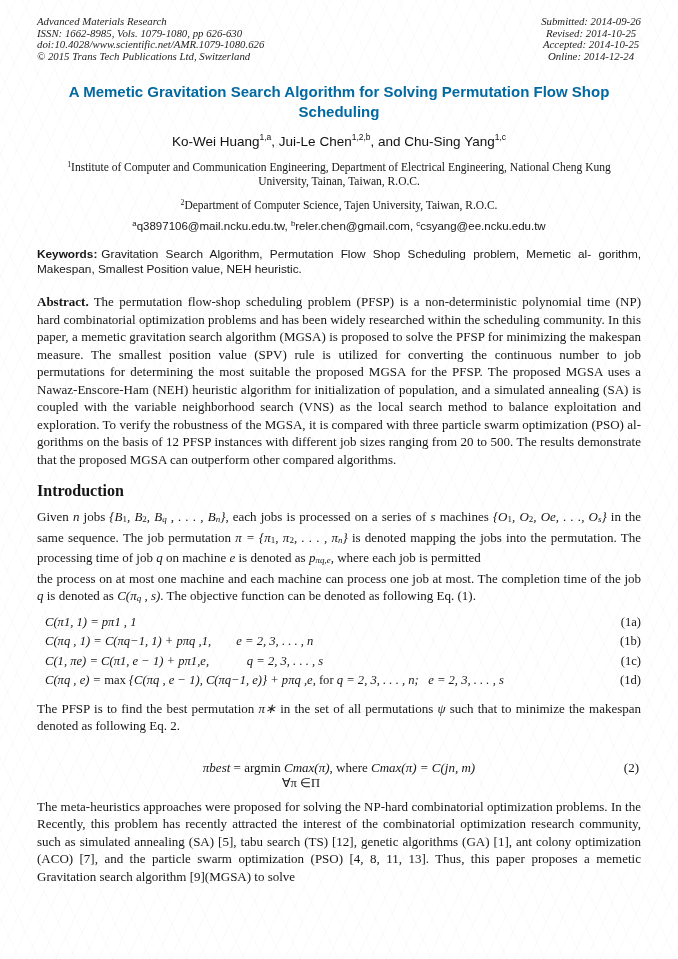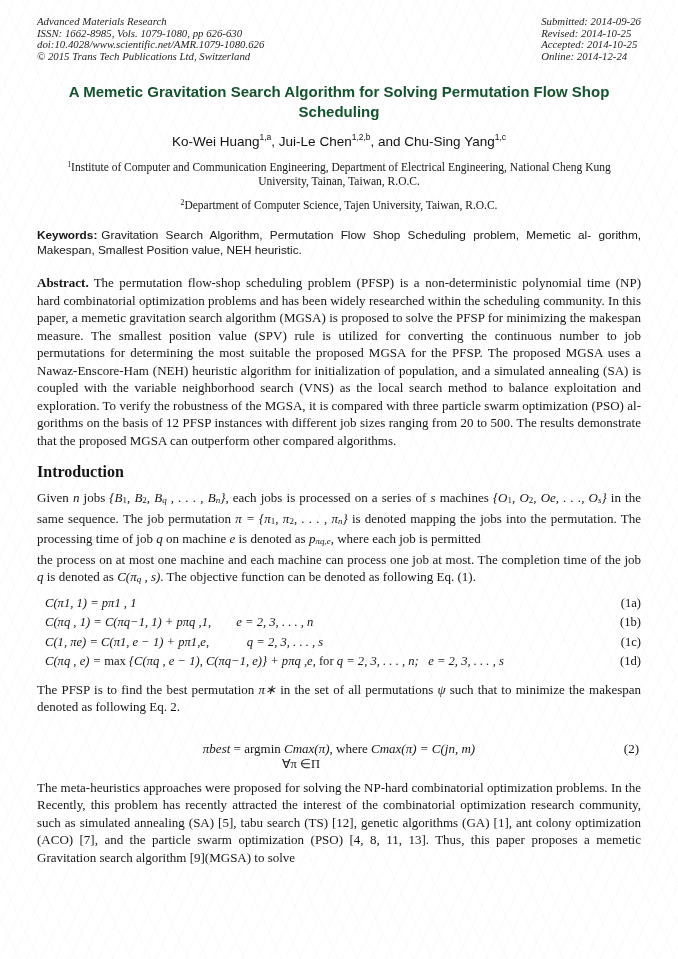--- a/index.html
+++ b/index.html
@@ -11,25 +11,25 @@
     background:
       repeating-linear-gradient(115deg, rgba(120,120,130,0.035) 0 1px, transparent 1px 13px),
       repeating-linear-gradient(65deg, rgba(120,120,130,0.03) 0 1px, transparent 1px 17px),
       #ffffff;
   }
   .page { position:relative; width:678px; height:753px; padding:16px 37px 8px 37px; }
 
   .hdr { display:flex; justify-content:space-between; font-style:italic;
          font-size:10.8px; line-height:11.6px; color:#1d1d1d;
          font-family:"Liberation Serif", serif; }
-  .hdr-right { text-align:left; }
+  .hdr-right { text-align:center; }
 
   .title { font-family:"Liberation Sans", sans-serif; font-weight:bold;
            font-size:15px; line-height:19.5px; text-align:center;
-           margin:20px auto 0; max-width:574px; color:#14532d; }
+           margin:20px auto 0; max-width:574px; color:#0369a1; }
 
   .authors { font-family:"Liberation Sans", sans-serif; font-size:13.5px;
              text-align:center; margin-top:11px; color:#111; }
   .authors sup { font-size:8.5px; vertical-align:6px; }
 
   .affil { font-family:Liberation Serif, serif; font-size:11.5px;
            line-height:13.8px; text-align:center; margin:9px auto 0; max-width:548px; }
   .affil sup, .emails sup { font-size:7.8px; vertical-align:4px; }
   .affil2 { margin-top:7px; max-width:none; }
   .emails { font-family:"Liberation Sans", sans-serif; font-size:11.5px;
@@ -82,20 +82,21 @@
   </div>
 
   <h1 class="title">A Memetic Gravitation Search Algorithm for Solving Permutation Flow Shop Scheduling</h1>
 
   <div class="authors"><span>Ko-Wei Huang</span><sup>1,a</sup><span>, </span><span>Jui-Le Chen</span><sup>1,2,b</sup><span>, and </span><span>Chu-Sing Yang</span><sup>1,c</sup></div>
 
   <div class="affil"><sup>1</sup><span>Institute of Computer and Communication Engineering, Department of Electrical Engineering, National Cheng Kung University, Tainan, Taiwan, R.O.C.</span></div>
 
   <div class="affil affil2"><sup>2</sup><span>Department of Computer Science, Tajen University, Taiwan, R.O.C.</span></div>
 
+  <div class="emails"><sup>a</sup><span>q3897106@mail.ncku.edu.tw</span><span>, </span><sup>b</sup><span>reler.chen@gmail.com</span><span>, </span><sup>c</sup><span>csyang@ee.ncku.edu.tw</span></div>
 
   <p class="keywords"><b>Keywords:</b><span>Gravitation Search Algorithm, Permutation Flow Shop Scheduling problem, Memetic al- gorithm, Makespan, Smallest Position value, NEH heuristic.</span></p>
 
   <p class="para abstract"><b>Abstract.</b><span>The permutation flow-shop scheduling problem (PFSP) is a non-deterministic polynomial time (NP) hard combinatorial optimization problems and has been widely researched within the scheduling community. In this paper, a memetic gravitation search algorithm (MGSA) is proposed to solve the PFSP for minimizing the makespan measure. The smallest position value (SPV) rule is utilized for converting the continuous number to job permutations for determining the most suitable the proposed MGSA for the PFSP. The proposed MGSA uses a Nawaz-Enscore-Ham (NEH) heuristic algorithm for initialization of population, and a simulated annealing (SA) is coupled with the variable neighborhood search (VNS) as the local search method to balance exploitation and exploration. To verify the robustness of the MGSA, it is compared with three particle swarm optimization (PSO) al- gorithms on the basis of 12 PFSP instances with different job sizes ranging from 20 to 500. The results demonstrate that the proposed MGSA can outperform other compared algorithms.</span></p>
 
   <h2 class="intro-h">Introduction</h2>
 
   <p class="para p1"><span>Given </span><span class="it">n</span><span> jobs </span><span class="it">{B</span><span class="sb">1</span><span class="it">, B</span><span class="sb">2</span><span class="it">, B</span><span class="it sb">q</span><span class="it"> , . . . , B</span><span class="it sb">n</span><span class="it">}</span><span>, each jobs is processed on a series of </span><span class="it">s</span><span> machines </span><span class="it">{O</span><span class="sb">1</span><span class="it">, O</span><span class="sb">2</span><span class="it">, Oe, . . ., O</span><span class="it sb">s</span><span class="it">}</span><span> in the same sequence. The job permutation </span><span class="it">π = {π</span><span class="sb">1</span><span class="it">, π</span><span class="sb">2</span><span class="it">, . . . , π</span><span class="it sb">n</span><span class="it">}</span><span> is denoted mapping the jobs into the permutation. The processing time of job </span><span class="it">q</span><span> on machine </span><span class="it">e</span><span> is denoted as </span><span class="it">p</span><span class="it sb">πq,e</span><span>, where each job is permitted</span></p>
   <p class="para"><span>the process on at most one machine and each machine can process one job at most. The completion time of the job </span><span class="it">q</span><span> is denoted as </span><span class="it">C(π</span><span class="it sb">q</span><span class="it"> , s)</span><span>. The objective function can be denoted as following Eq. (1).</span></p>
 

